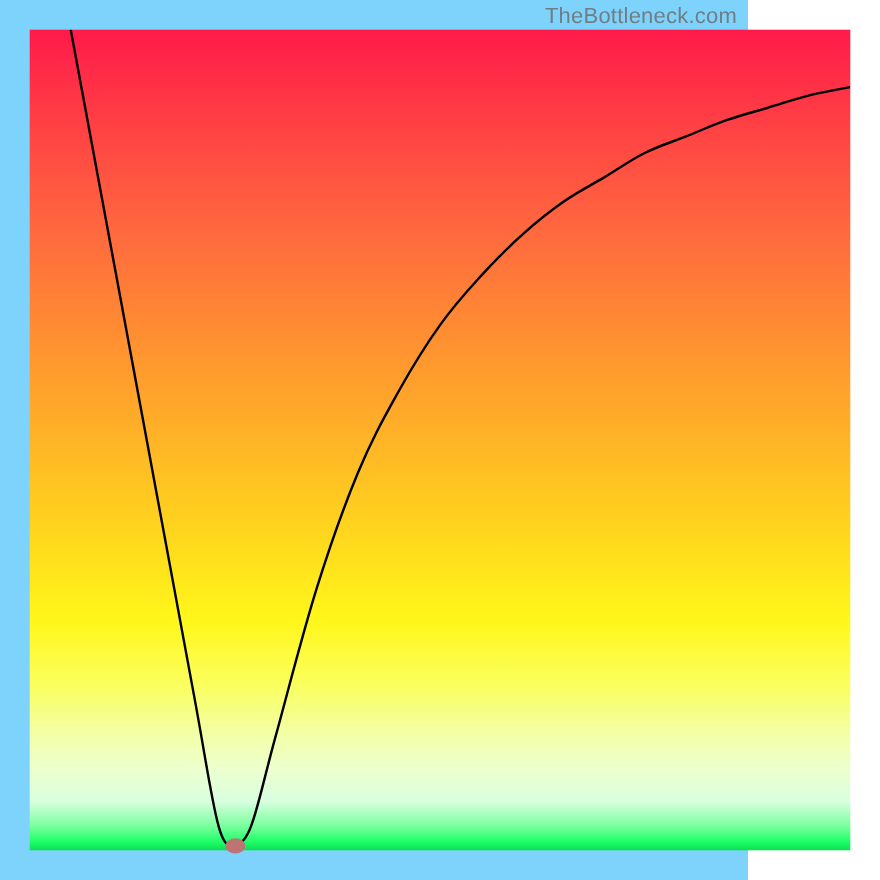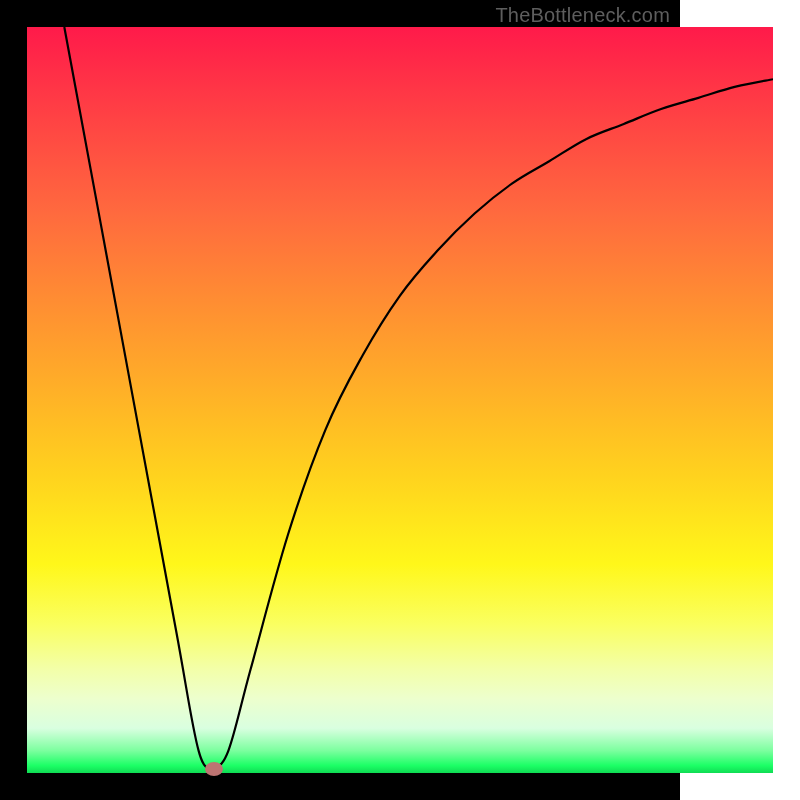--- a/index.html
+++ b/index.html
@@ -6,21 +6,21 @@
     margin: 0;
     padding: 0;
     width: 800px;
     height: 800px;
     overflow: hidden;
     font-family: Arial, Helvetica, sans-serif;
   }
   .outer {
     width: 680px;
     height: 800px;
-    background: #000000;
+    background: #7dd3fc;
     position: relative;
   }
   .plot {
     position: absolute;
     left: 27px;
     top: 27px;
     width: 746px;
     height: 746px;
     background: linear-gradient(to bottom,
       #ff1a4a 0%,

